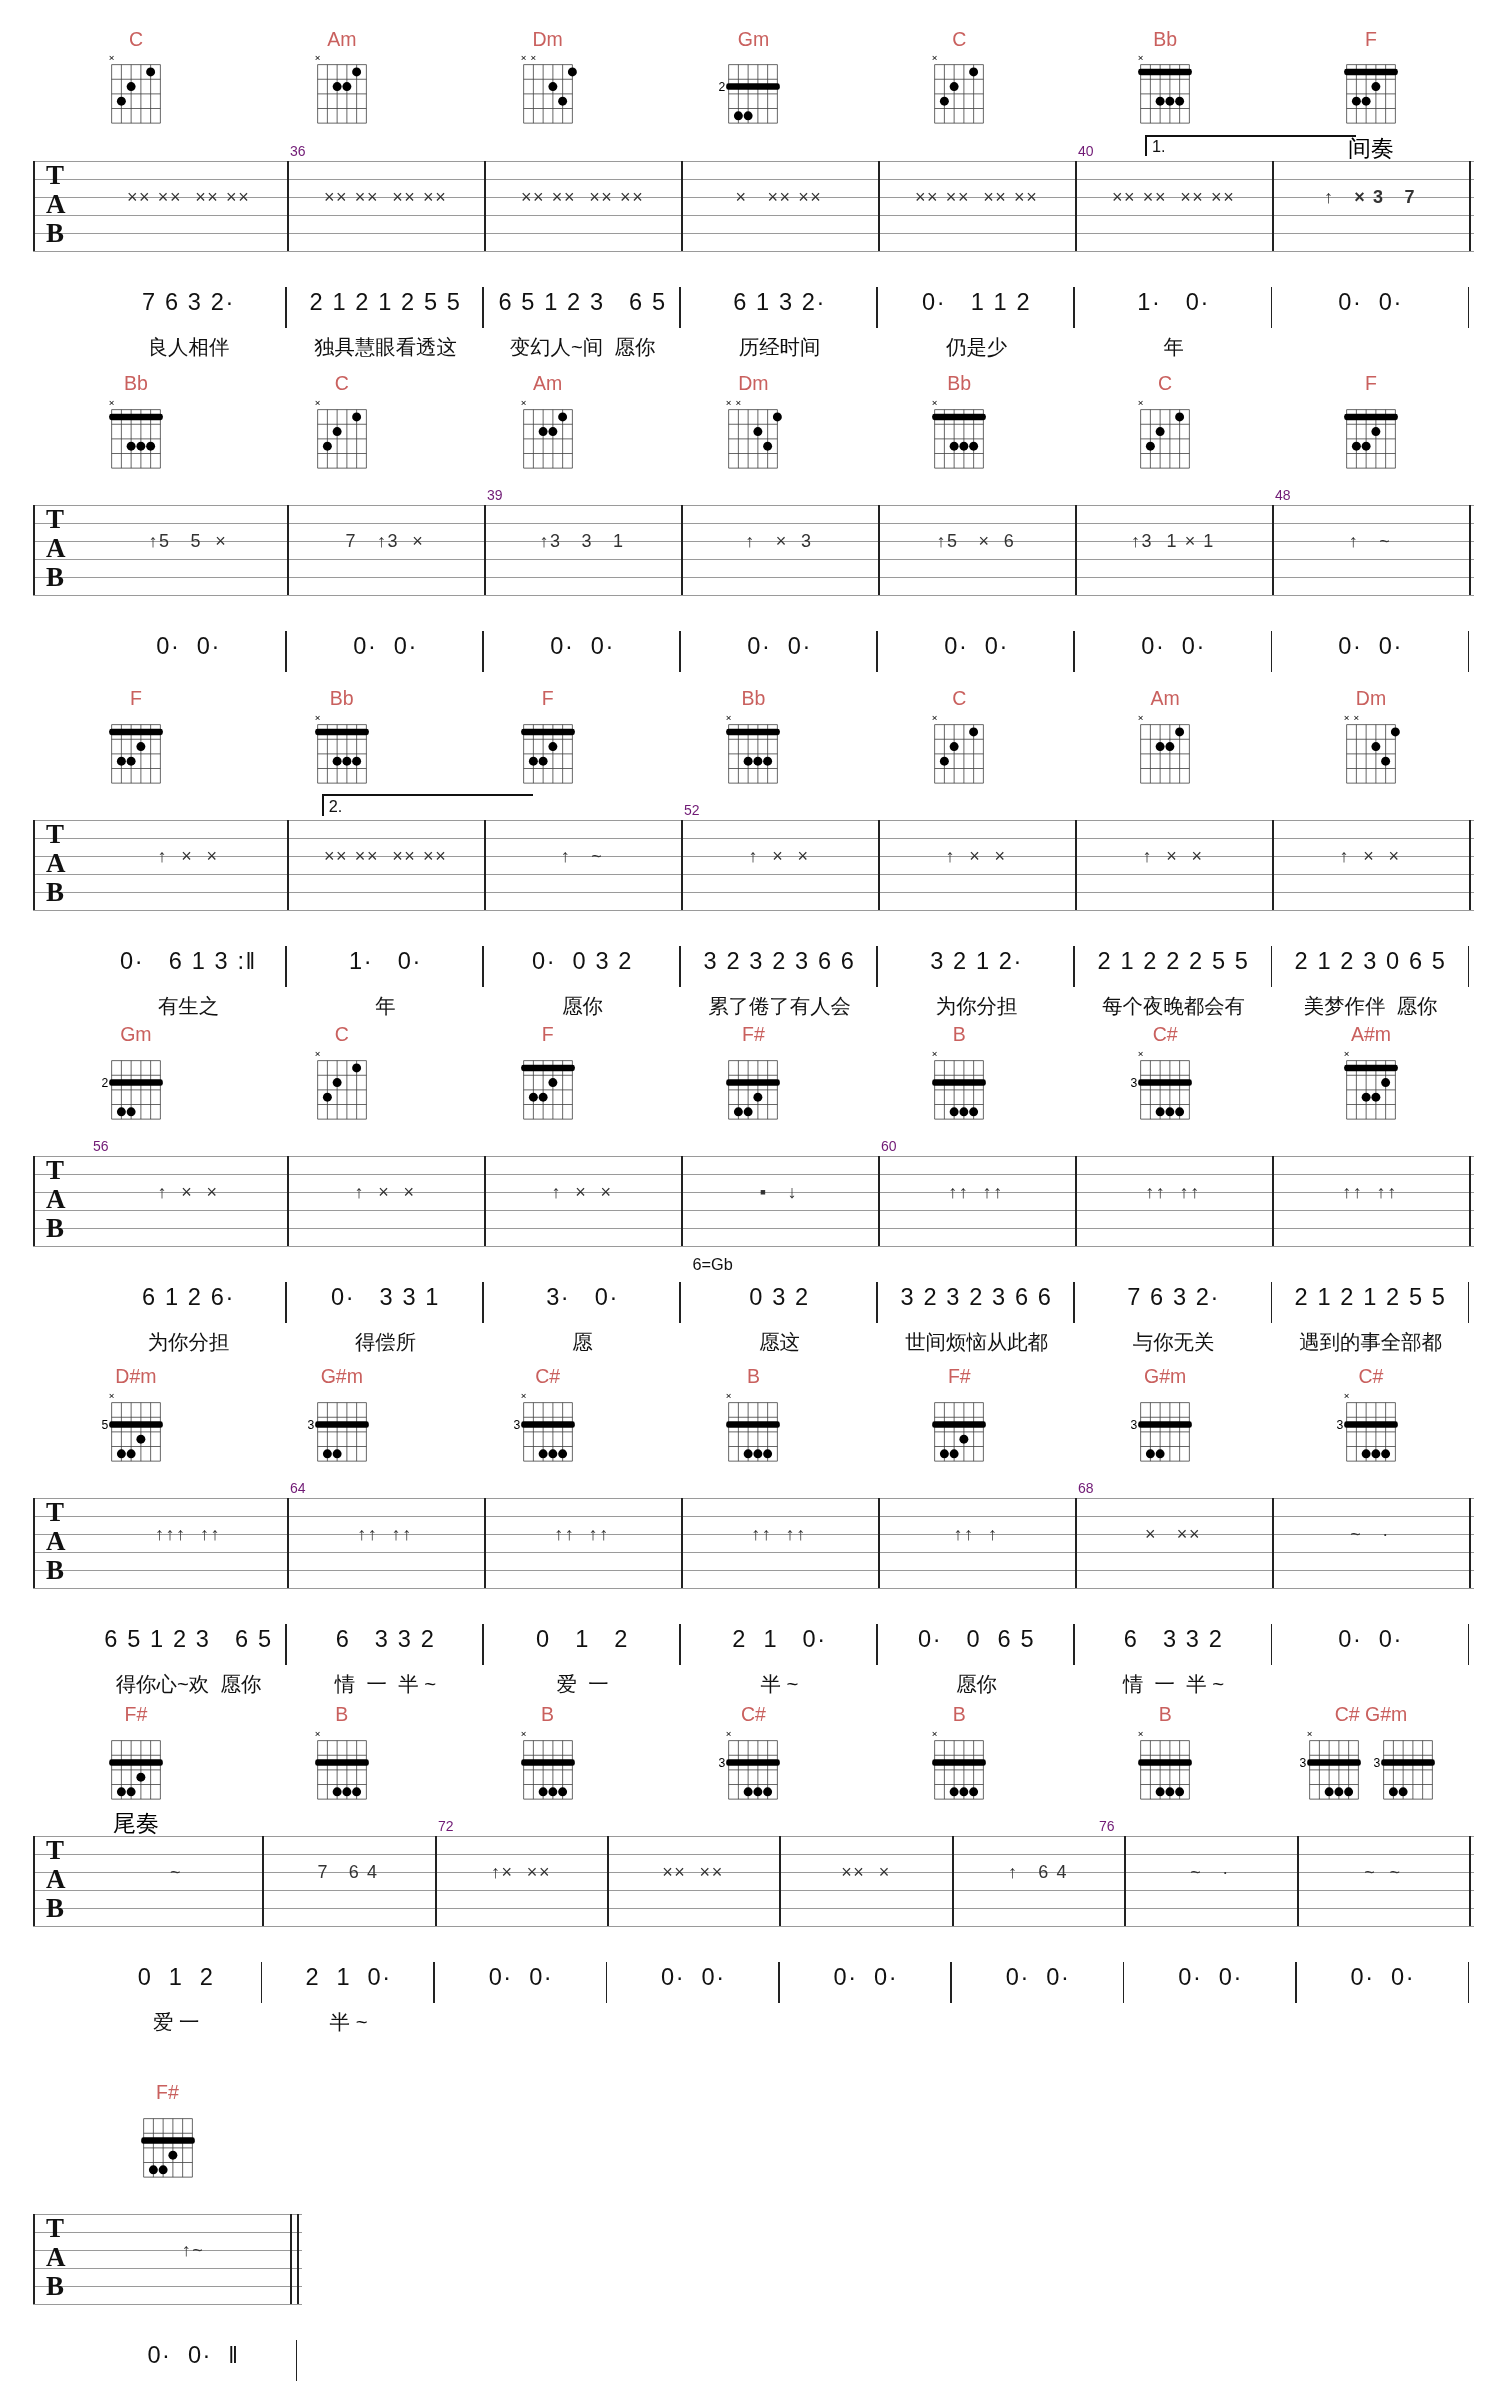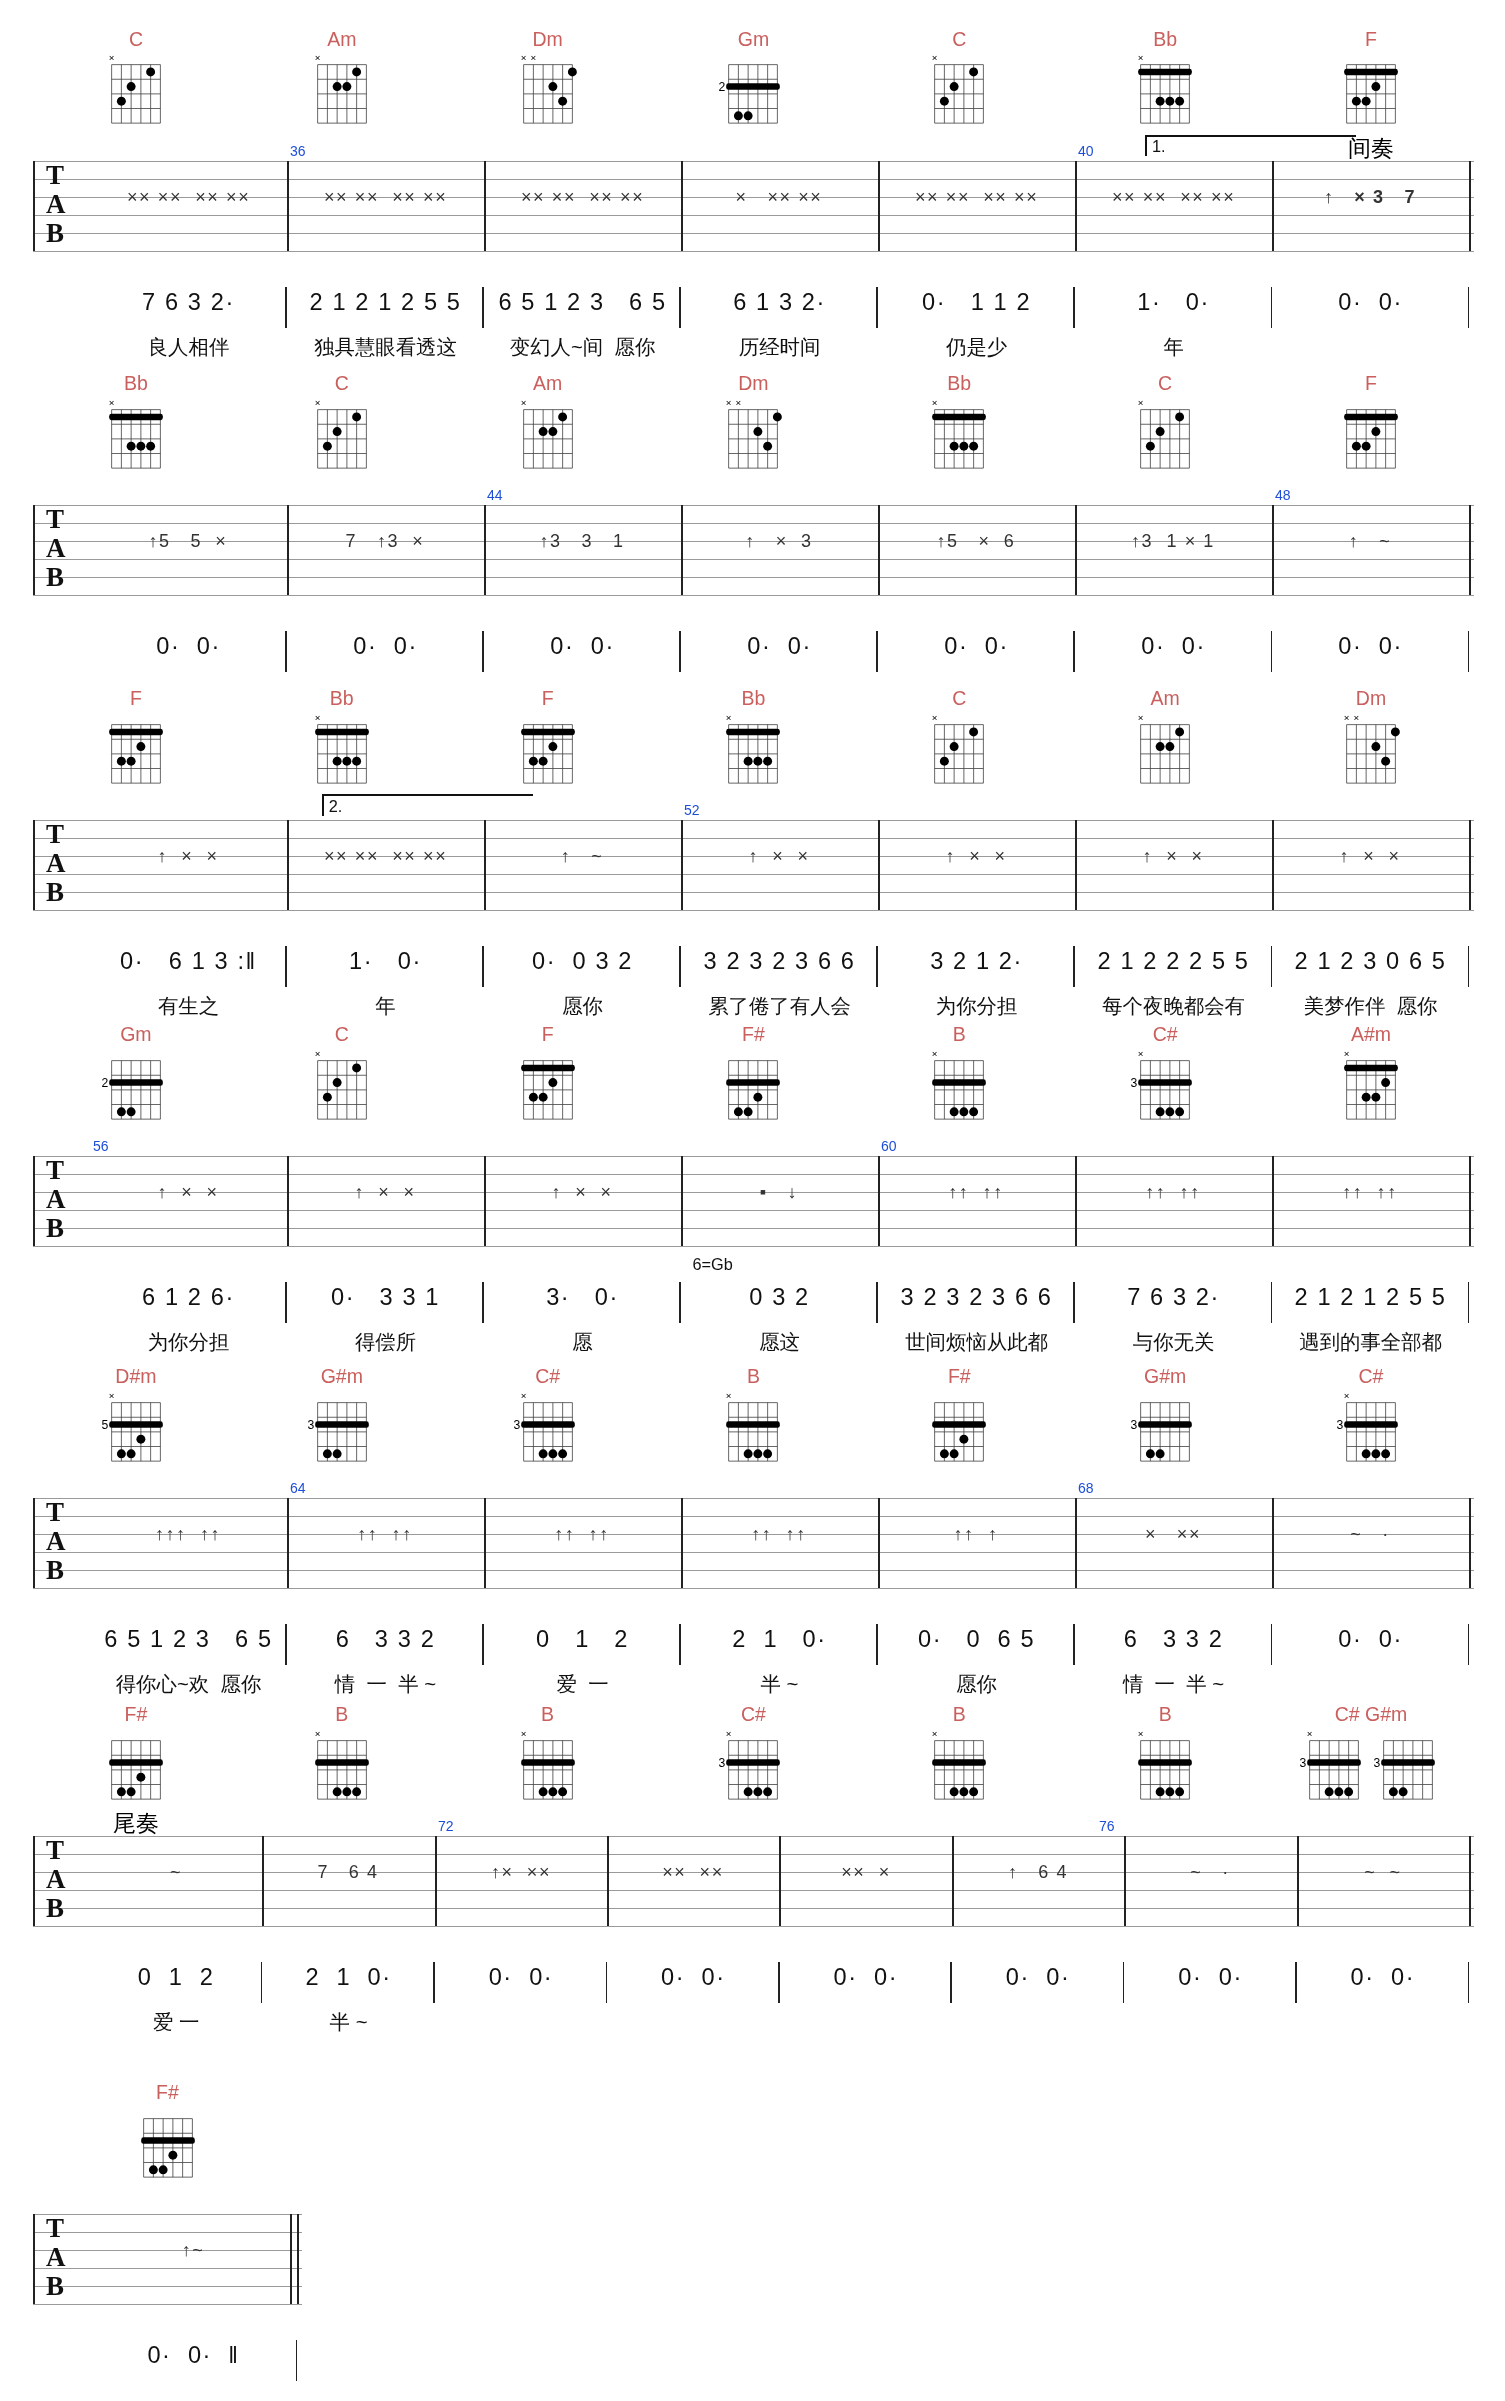--- a/index.html
+++ b/index.html
@@ -15,21 +15,21 @@
          border-left:2.4px solid #111;font-size:16.3px;padding:0.8px 0 0 4.9px;text-align:left;background:transparent;}
   .tag{position:absolute;top:104px;left:50%;transform:translateX(-50%);font-size:23px;
        font-weight:normal;white-space:nowrap;color:#000;}
   .tab{position:absolute;left:0;right:0;top:132px;height:91px;}
   .tab .line{position:absolute;left:0;right:0;height:0.8px;background:#9a9a9a;}
   .tab .letters{position:absolute;left:13px;top:0px;font-size:27px;font-weight:bold;line-height:29px;
                 font-family:"Liberation Serif",serif;color:#111;}
   .tab .bar{position:absolute;top:0;width:1.6px;height:90px;background:#222;}
   .tab .glyphs{position:absolute;top:26px;font-size:18px;color:#333;letter-spacing:1.6px;
                text-align:center;width:122px;white-space:pre;}
-  .tab .mnum{position:absolute;top:-18px;font-size:14px;color:#1d4ed8;}
+  .tab .mnum{position:absolute;top:-18px;font-size:14px;color:#701a75;}
   .numsrow{position:absolute;left:57px;right:4.9px;top:260px;display:flex;height:46px;}
   .lyricsrow{position:absolute;left:57px;right:4.9px;top:304px;display:flex;}
   .mcell{flex:1;position:relative;text-align:center;}
   .beats{font-size:23.6px;letter-spacing:1.6px;white-space:pre;}
   .sep{position:absolute;right:0;top:-1.6px;width:1.6px;height:41px;background:#222;}
   .keysig{position:absolute;top:-29px;left:11.4px;font-size:16.3px;color:#111;}
   .lyric{font-size:20.4px;white-space:pre;}
   svg .gl{stroke:#444;stroke-width:1;}
   svg text{font-family:"Liberation Sans",sans-serif;}
 </style>
@@ -458,21 +458,21 @@
         <div class="bar" style="left: 254px;"></div>
         <div class="bar" style="left: 451px;"></div>
         <div class="bar" style="left: 648px;"></div>
         <div class="bar" style="left: 845px;"></div>
         <div class="bar" style="left: 1042px;"></div>
         <div class="bar" style="left: 1239px;"></div>
         <div class="bar" style="left: 1436px;"></div>
         <div class="glyphs" style="left: 94px;">↑5   5  ×</div>
         <div class="glyphs" style="left: 291px;">7   ↑3  ×</div>
         <div class="glyphs" style="left: 488px;">↑3   3   1</div>
-        <div class="mnum" style="left: 454px;">44</div>
+        <div class="mnum" style="left: 454px;">39</div>
         <div class="glyphs" style="left: 685px;">↑   ×  3</div>
         <div class="glyphs" style="left: 882px;">↑5   ×  6</div>
         <div class="glyphs" style="left: 1079px;">↑3  1 × 1</div>
         <div class="glyphs" style="left: 1276px;">↑   ~</div>
         <div class="mnum" style="left: 1242px;">48</div>
       </div>
       <div class="numsrow">
         <div class="mcell">
           <div class="beats">0·  0·</div>
           <div class="sep"></div>

